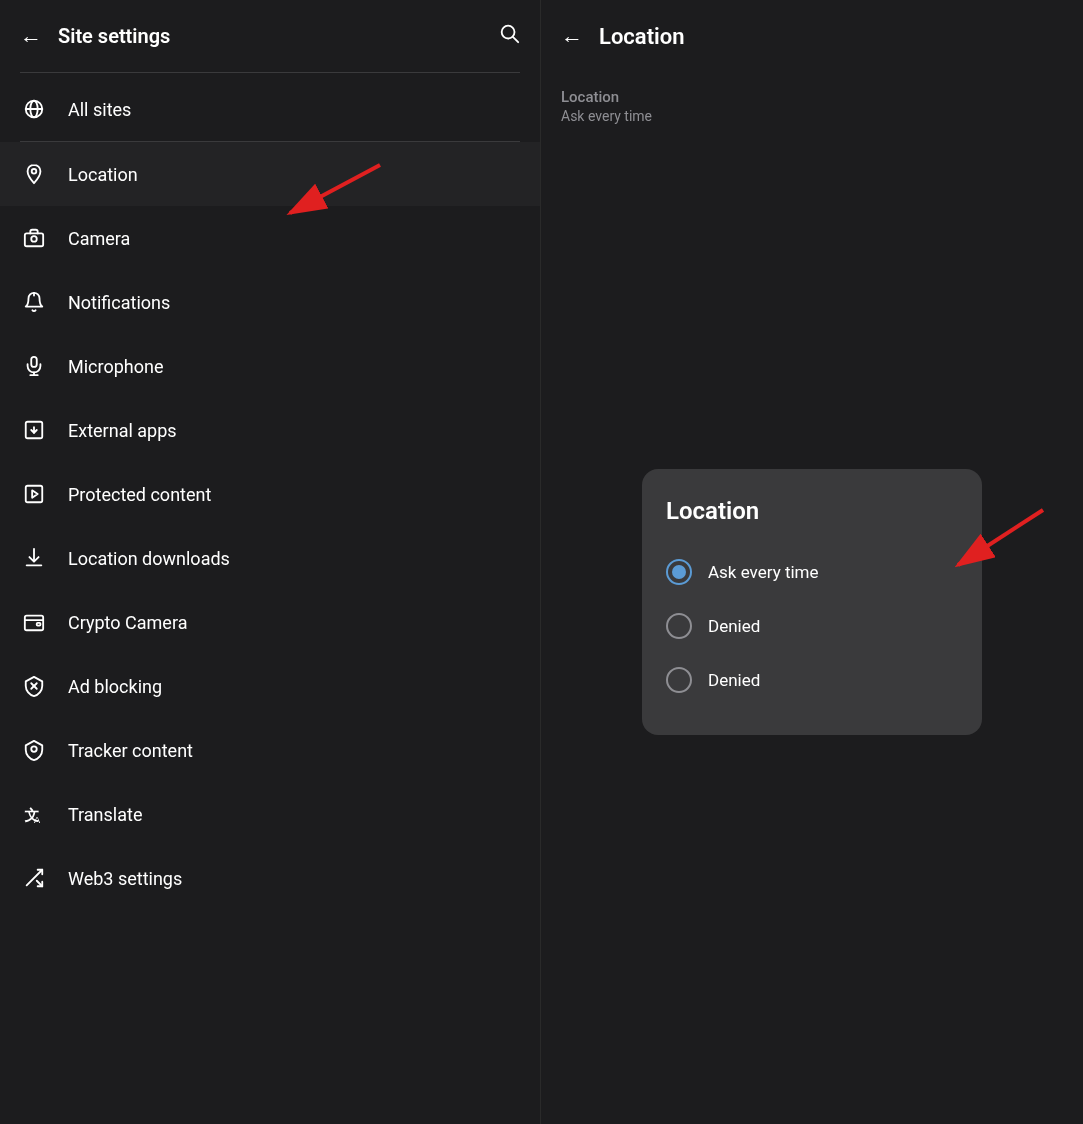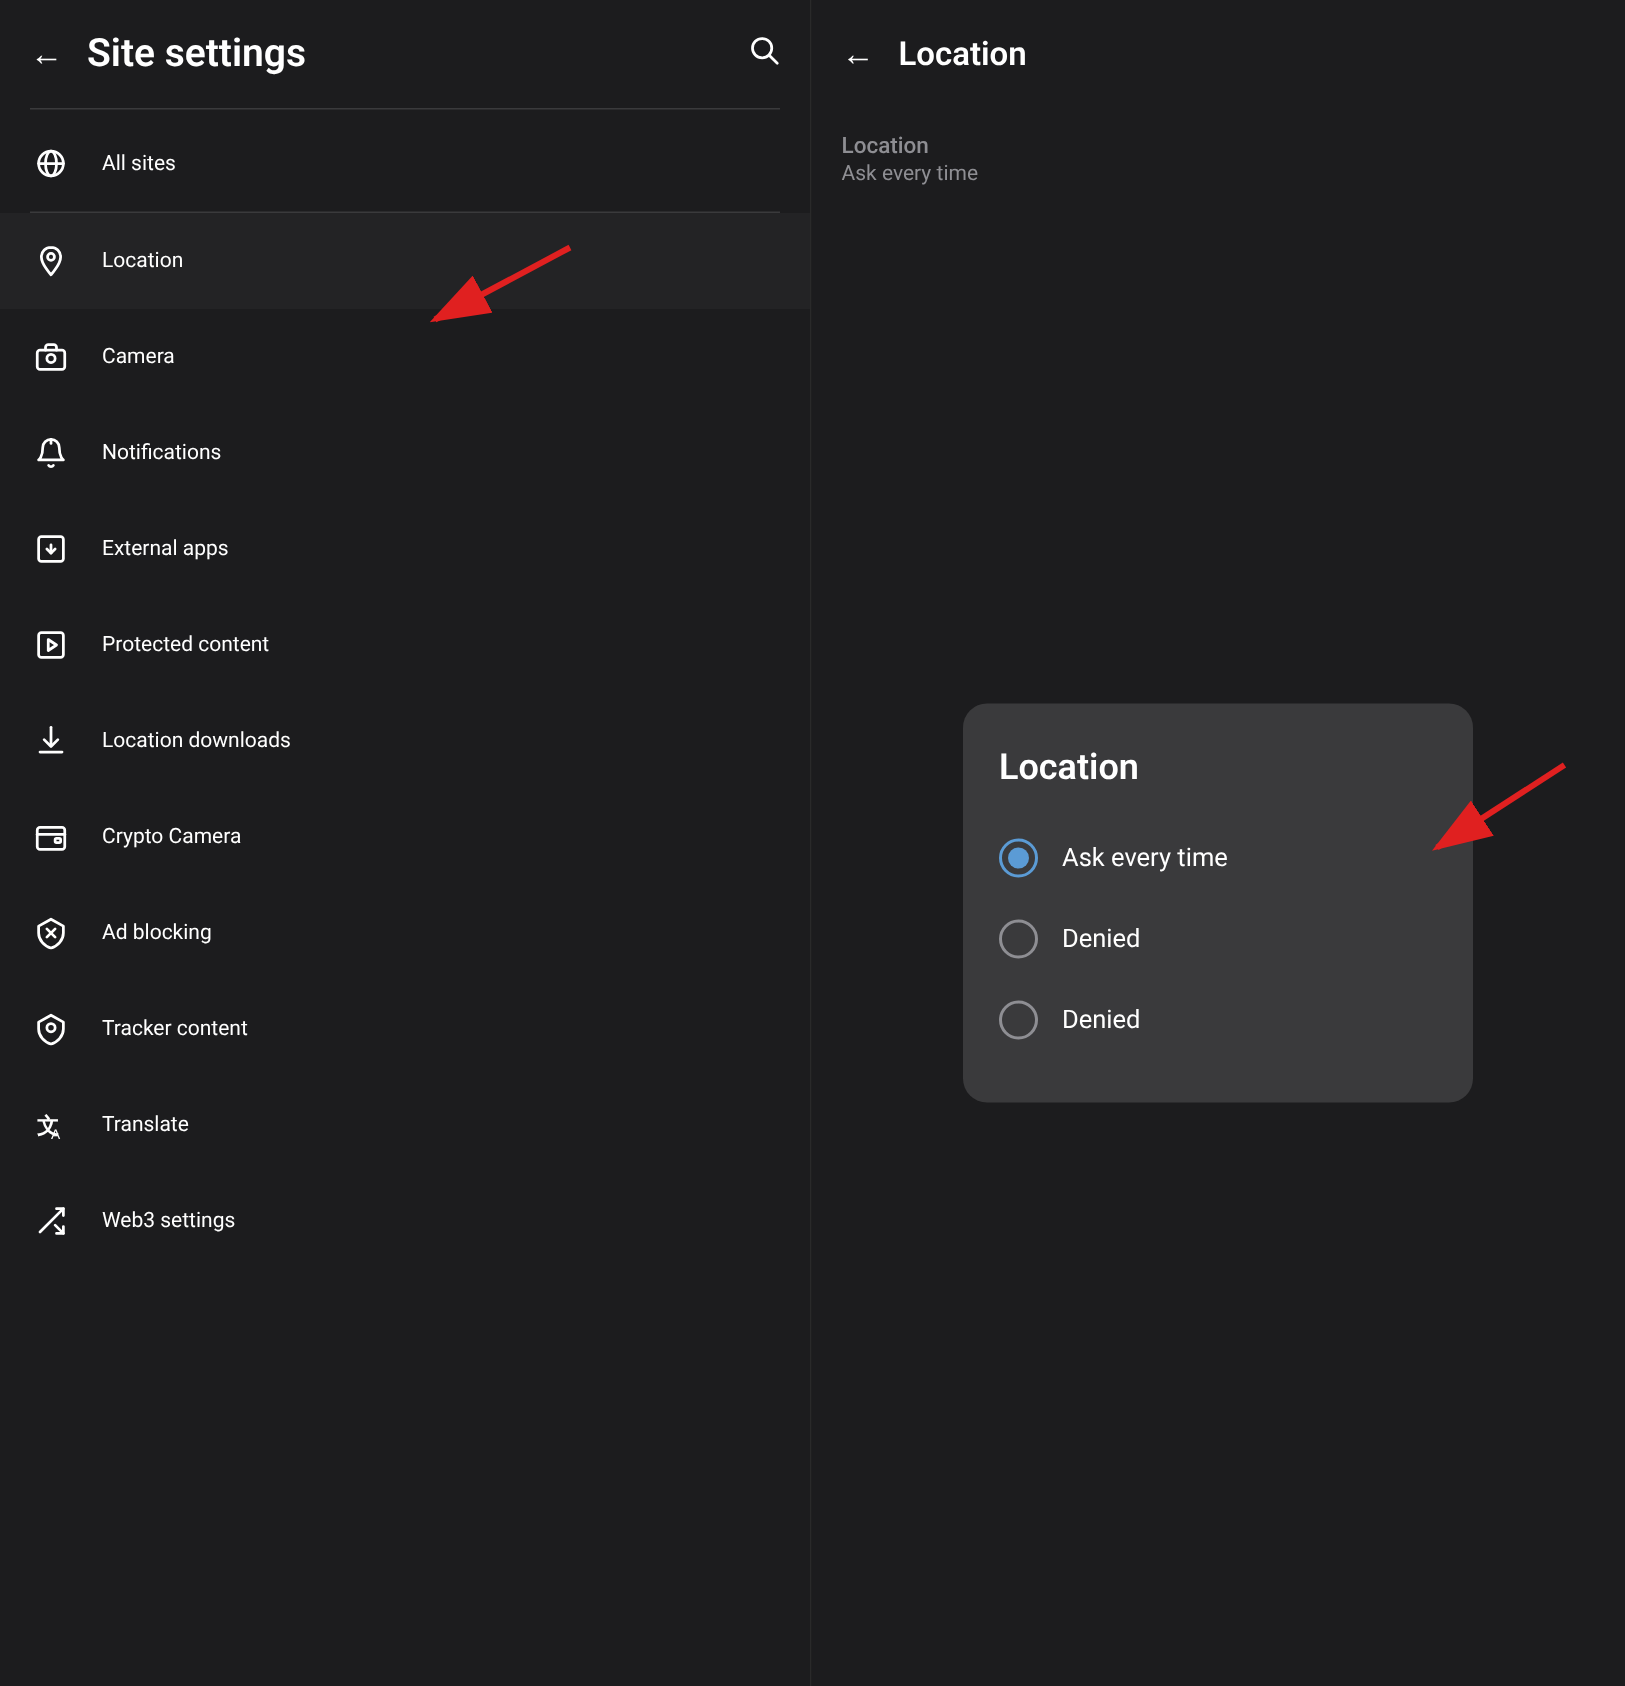--- a/index.html
+++ b/index.html
@@ -42,21 +42,21 @@
       color: #ffffff;
       font-size: 22px;
       cursor: pointer;
       background: none;
       border: none;
       line-height: 1;
     }
 
     .header-title {
       color: #ffffff;
-      font-size: 26px;
+      font-size: 20px;
       font-weight: 600;
     }
 
     .search-btn {
       color: #ffffff;
       font-size: 22px;
       cursor: pointer;
       background: none;
       border: none;
     }
@@ -92,21 +92,21 @@
       display: flex;
       align-items: center;
       justify-content: center;
       color: #ffffff;
       font-size: 20px;
       flex-shrink: 0;
     }
 
     .menu-label {
       color: #ffffff;
-      font-size: 14px;
+      font-size: 18px;
       font-weight: 400;
     }
 
     
     .right-panel {
       width: 542px;
       height: 1124px;
       background: #1c1c1e;
       display: flex;
       flex-direction: column;
@@ -277,20 +277,31 @@
       <div class="menu-icon">
         <svg class="icon" viewBox="0 0 24 24">
             <path d="M18 8A6 6 0 0 0 6 8c0 7-3 9-3 9h18s-3-2-3-9"></path>
             <path d="M13.73 21a2 2 0 0 1-3.46 0"></path>
             <line x1="12" y1="2" x2="12" y2="5"></line>
           </svg>
       </div>
       <span class="menu-label">Notifications</span>
     </div>
 
+    <div class="menu-item">
+      <div class="menu-icon">
+        <svg class="icon" viewBox="0 0 24 24">
+            <rect x="9" y="2" width="6" height="11" rx="3"></rect>
+            <path d="M19 10v2a7 7 0 0 1-14 0v-2"></path>
+            <line x1="12" y1="19" x2="12" y2="22"></line>
+            <line x1="8" y1="22" x2="16" y2="22"></line>
+          </svg>
+      </div>
+      <span class="menu-label">Microphone</span>
+    </div>
 
     <div class="menu-item">
       <div class="menu-icon">
         <svg class="icon" viewBox="0 0 24 24">
             <rect x="3" y="3" width="18" height="18" rx="2"></rect>
             <polyline points="9,12 12,15 15,12"></polyline>
             <line x1="12" y1="9" x2="12" y2="15"></line>
           </svg>
       </div>
       <span class="menu-label">External apps</span>

